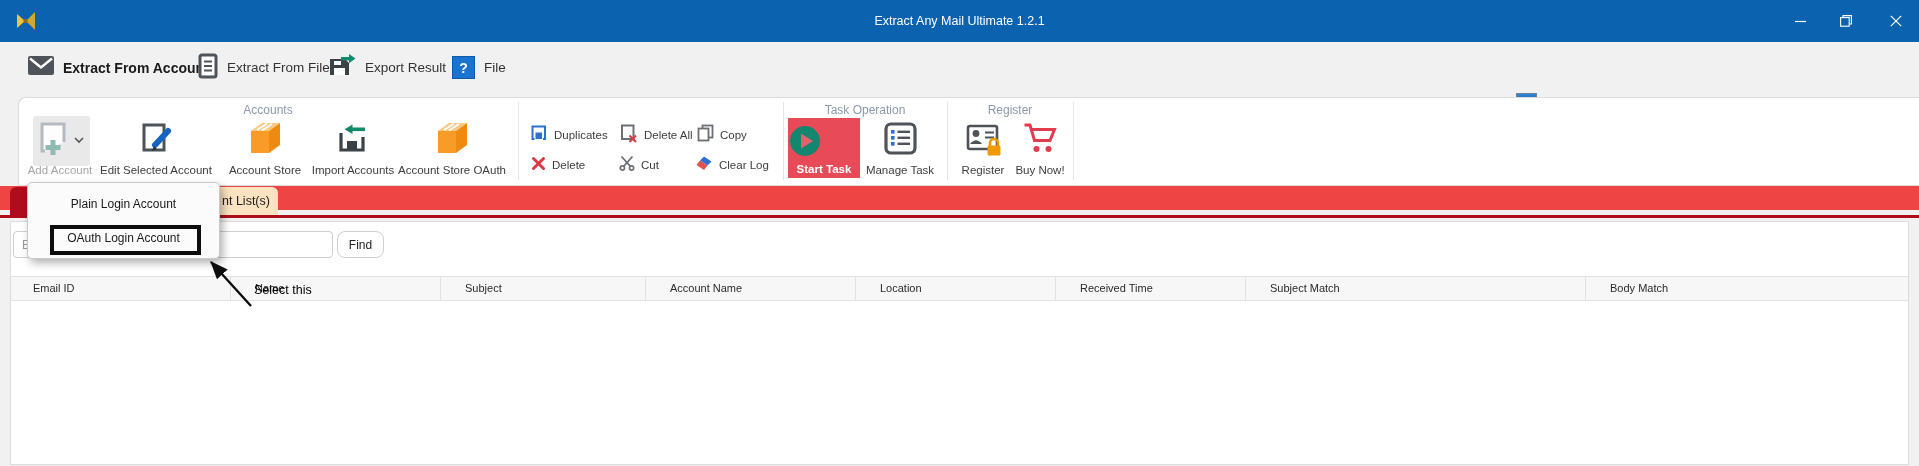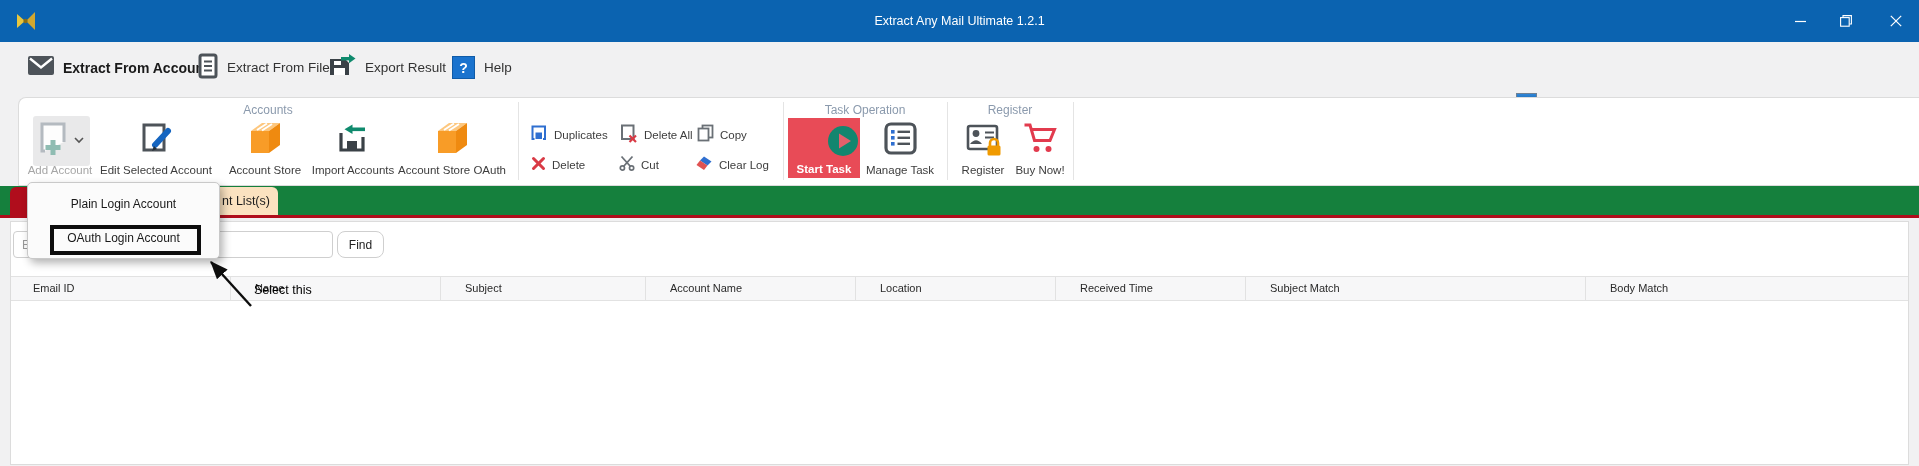--- a/index.html
+++ b/index.html
@@ -28,25 +28,25 @@
   .grp-title{position:absolute;top:103px;font-size:12px;color:#8b9aad;text-align:center;}
   .gsep{position:absolute;top:102px;height:78px;width:1px;background:#e4e4e4;}
   .big-item{position:absolute;top:116px;height:66px;text-align:center;}
   .big-item .ic{height:48px;display:flex;align-items:center;justify-content:center;}
   .big-item .cap{font-size:11.5px;color:#3d3d3d;white-space:nowrap;}
   .cap.disabled{color:#a6a6a6;}
   .addbtn-bg{position:absolute;left:33px;top:116px;width:57px;height:50px;background:#e9e9ea;border-radius:3px;}
   .small-item{position:absolute;height:20px;display:flex;align-items:center;gap:6px;}
   .small-item .cap{font-size:11.5px;color:#3d3d3d;white-space:nowrap;}
   .start-tile{position:absolute;left:788px;top:118px;width:72px;height:60px;background:#e84b57;
-       display:flex;flex-direction:column;align-items:flex-end;}
+       display:flex;flex-direction:column;align-items:flex-start;}
   .start-tile .cap{position:absolute;bottom:3px;left:0;right:0;text-align:center;color:#fff;
        font-weight:bold;font-size:11.5px;}
   
-  .vtab-strip{position:absolute;left:0;top:186px;width:1919px;height:32px;background:#15803d;}
+  .vtab-strip{position:absolute;left:0;top:186px;width:1919px;height:24px;background:#ef4444;}
   .vtab-red{position:absolute;left:10px;top:1px;width:140px;height:29px;background:#b00d1c;border-radius:6px 6px 0 0;}
   .vtab-red .bars span{position:absolute;left:17px;width:9px;height:2.5px;background:#7c0a14;}
   .vtab-tan{position:absolute;left:150px;top:1px;width:128px;height:29px;background:#fbe2c0;border-radius:6px 6px 0 0;}
   .vtab-tan .cap{position:absolute;left:72px;top:7px;font-size:12.5px;color:#1d1d1d;white-space:nowrap;}
   .red-line{position:absolute;left:0;top:29px;width:1919px;height:2.5px;background:#b00d1c;}
   
   .content-panel{position:absolute;left:10px;top:221px;width:1899px;height:244px;background:#ffffff;
        border:1px solid #dcdcdc;box-sizing:border-box;}
   .search-input{position:absolute;left:13px;top:231px;width:320px;height:27px;border:1px solid #cfcfcf;
        border-radius:4px;box-sizing:border-box;font-size:12px;padding:0 8px;color:#333;outline:none;
@@ -132,21 +132,21 @@
           <rect x="6" y="14" width="11" height="7" fill="#fff"></rect>
           <rect x="6" y="7" width="7" height="4" fill="#fff"></rect>
           <rect x="13" y="3" width="9" height="3.4" fill="#0f8a6d"></rect>
           <polygon points="21,0 27.5,4.6 21,9.2" fill="#0f8a6d"></polygon>
         </svg>
       </span>
       <span class="lbl">Export Result</span>
     </div>
     <div class="ntab" style="left:452px">
       <span style="width:23px;height:23px;background:#1a73ce;border:1.5px solid #0f5ba8;box-sizing:border-box;display:flex;align-items:center;justify-content:center;color:#fff;font-weight:bold;font-size:14px;">?</span>
-      <span class="lbl">Help</span>
+      <span class="lbl">File</span>
     </div>
     <div class="tab-underline"></div>
     <div class="theme-sel">
       <span class="theme-swatch"></span>
       <svg width="9" height="6" viewBox="0 0 9 6">
           <polyline points="1,1 4.5,4.5 8,1" fill="none" stroke="#444" stroke-width="1.4"></polyline>
         </svg>
     </div>
   </div>
 

